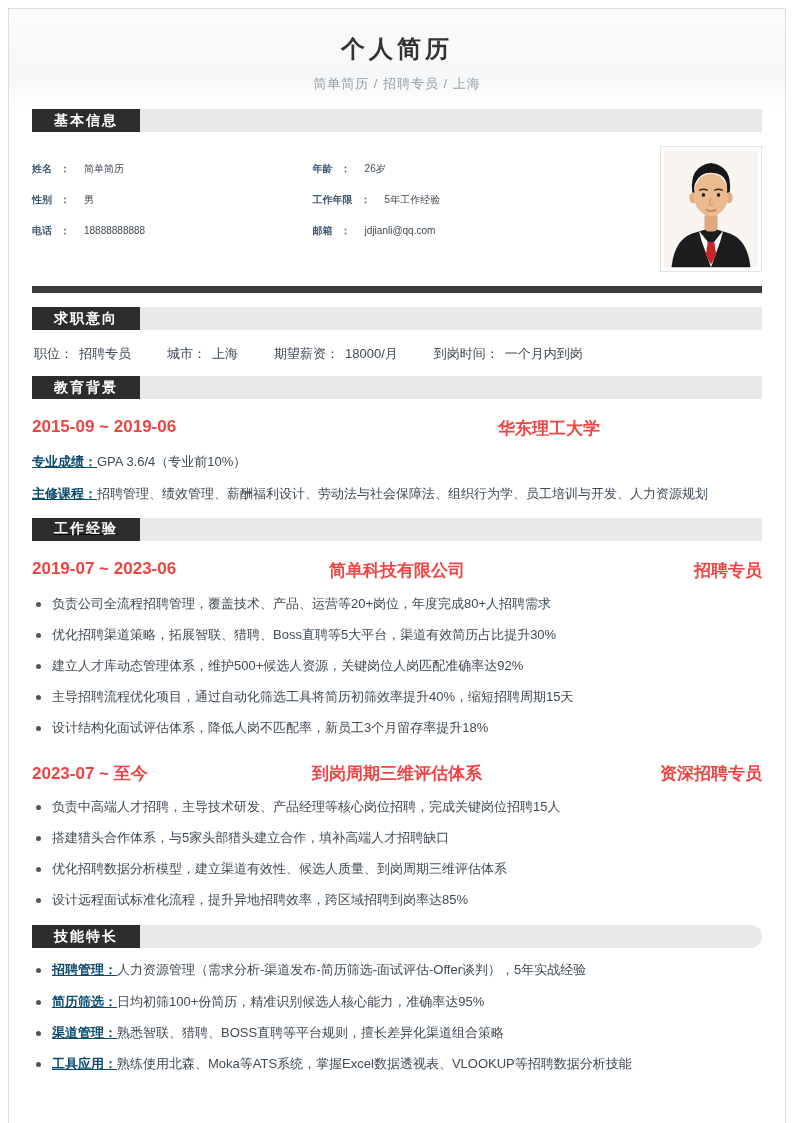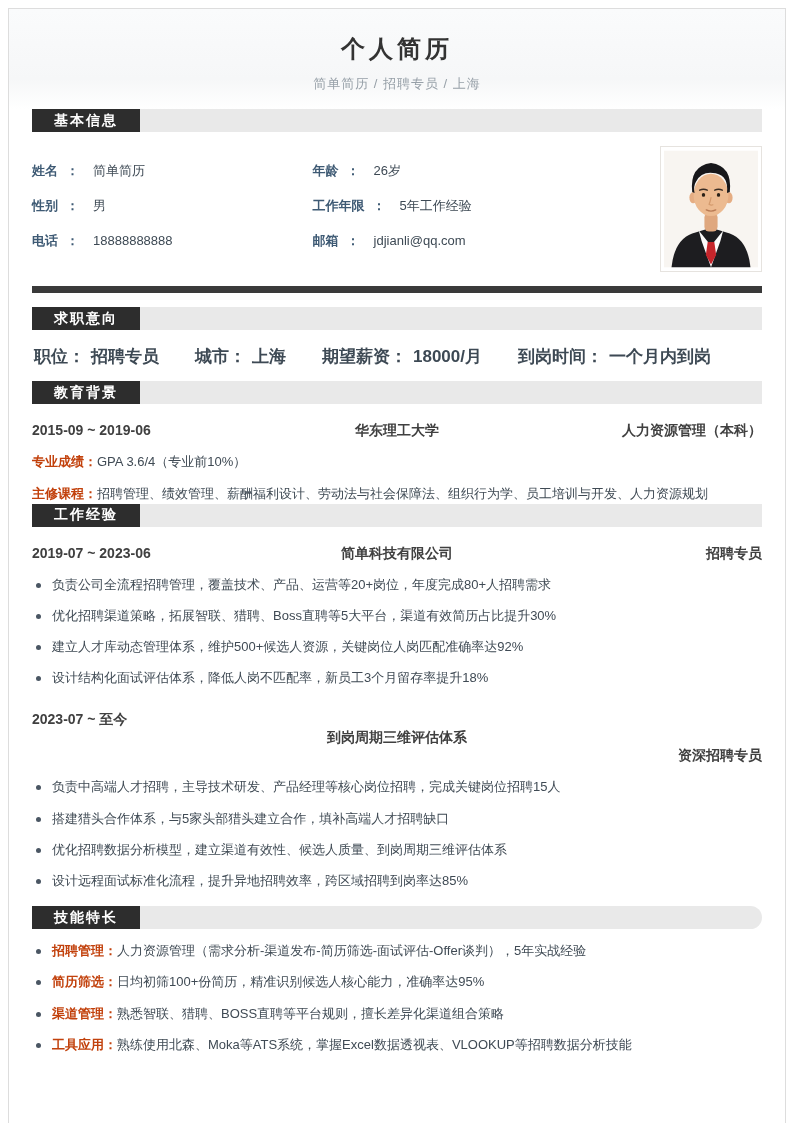--- a/index.html
+++ b/index.html
@@ -12,39 +12,39 @@
     background:linear-gradient(#fafbfc, #f6f7f8 70%, #fff); margin:0 -23px; padding-bottom:16px; }
   .title { font-size:24px; font-weight:bold; color:#333; letter-spacing:4px; }
   .subtitle { margin-top:10px; font-size:13px; color:#97a0a8; letter-spacing:1px; }
   
   .sec { background:#e9e9e9; height:23px; display:flex; align-items:stretch; }
   .sec .tag { background:#2d2d2d; color:#fff; font-size:14px; font-weight:bold;
     display:flex; align-items:center; padding:0 22px; letter-spacing:2px; }
   
   .basic { display:flex; margin-top:14px; }
   .fields { flex:1; display:grid; grid-template-columns:46% 54%; row-gap:17px; align-content:start; padding-top:16px; }
-  .field { font-size:13px; display:flex; align-items:baseline; }
+  .field { font-size:10px; display:flex; align-items:baseline; }
   .flabel { color:#3e5a74; font-weight:bold; }
   .fcolon { color:#3e5a74; font-weight:bold; margin:0 14px 0 8px; }
   .fvalue { color:#3d4954; }
   .photo-frame { width:102px; height:126px; background:#fff; border:1px solid #e6e3df; padding:3px; margin-left:18px; }
   .photo-frame svg { display:block; width:100%; height:100%; }
   .divider { height:7px; background:#3a3a3a; margin-top:14px; }
   .gap-sm { margin-top:14px; }
   
-  .intent { display:flex; gap:36px; font-size:17px; color:#3d4954; margin:15px 2px 13px 2px;font-weight:bold; }
+  .intent { display:flex; gap:36px; font-size:13px; color:#3d4954; margin:15px 2px 13px 2px; }
   .intent .pair span { color:#3d4954; }
   .intent .ilabel { margin-right:6px; }
   
-  .hrow { display:flex; font-size:14px; font-weight:bold; color:#404040; margin-top:18px; }
+  .hrow { display:flex; font-size:17px; font-weight:bold; color:#ef4444; margin-top:18px; }
   .hrow .l { flex:1; text-align:left; }
   .hrow .c { flex:1.4; text-align:center; }
   .hrow .r { flex:1; text-align:right; }
   .line { font-size:13px; color:#3f4a54; margin-top:13px; line-height:1.45; }
-  .blabel { color:#c2410c; font-weight:bold; }
+  .blabel { color:#0c4a6e; font-weight:bold;text-decoration:underline; }
   
   ul.bullets { list-style:none; margin-top:5px; }
   ul.bullets li { position:relative; padding-left:20px; font-size:13px; color:#3f4a54; margin-top:13px; line-height:1.4; }
   ul.bullets li::before { content:""; position:absolute; left:4px; top:7px; width:5px; height:5px;
     border-radius:50%; background:#4a5663; }
 </style>
 </head>
 <body>
 
 <div class="page">
@@ -134,48 +134,48 @@
   </div>
 
   <div class="sec">
     <div class="tag">教育背景</div>
   </div>
 
   <div>
     <div class="hrow">
       <span class="l">2015-09 ~ 2019-06</span>
       <span class="c">华东理工大学</span>
-      <span class="r">人力资源管理（本科）</span>
     </div>
     <div class="line">
       <span class="blabel">专业成绩：</span><span>GPA 3.6/4（专业前10%）</span>
     </div>
     <div class="line">
       <span class="blabel">主修课程：</span><span>招聘管理、绩效管理、薪酬福利设计、劳动法与社会保障法、组织行为学、员工培训与开发、人力资源规划</span>
     </div>
   </div>
 
-  <div class="sec" style="">
+  <div class="sec" style="margin-top:14px;text-decoration:underline;">
     <div class="tag">工作经验</div>
   </div>
 
   <div>
     <div class="hrow">
       <span class="l">2019-07 ~ 2023-06</span>
       <span class="c">简单科技有限公司</span>
       <span class="r">招聘专员</span>
     </div>
     <ul class="bullets">
       <li>负责公司全流程招聘管理，覆盖技术、产品、运营等20+岗位，年度完成80+人招聘需求</li>
       <li>优化招聘渠道策略，拓展智联、猎聘、Boss直聘等5大平台，渠道有效简历占比提升30%</li>
       <li>建立人才库动态管理体系，维护500+候选人资源，关键岗位人岗匹配准确率达92%</li>
+      <li>主导招聘流程优化项目，通过自动化筛选工具将简历初筛效率提升40%，缩短招聘周期15天</li>
       <li>设计结构化面试评估体系，降低人岗不匹配率，新员工3个月留存率提升18%</li>
     </ul>
 
-    <div class="hrow" style="margin-top:24px;flex-direction:column;">
+    <div class="hrow" style="margin-top:24px;">
       <span class="l">2023-07 ~ 至今</span>
       <span class="c">到岗周期三维评估体系</span>
       <span class="r">资深招聘专员</span>
     </div>
     <ul class="bullets">
       <li>负责中高端人才招聘，主导技术研发、产品经理等核心岗位招聘，完成关键岗位招聘15人</li>
       <li>搭建猎头合作体系，与5家头部猎头建立合作，填补高端人才招聘缺口</li>
       <li>优化招聘数据分析模型，建立渠道有效性、候选人质量、到岗周期三维评估体系</li>
       <li>设计远程面试标准化流程，提升异地招聘效率，跨区域招聘到岗率达85%</li>
     </ul>

